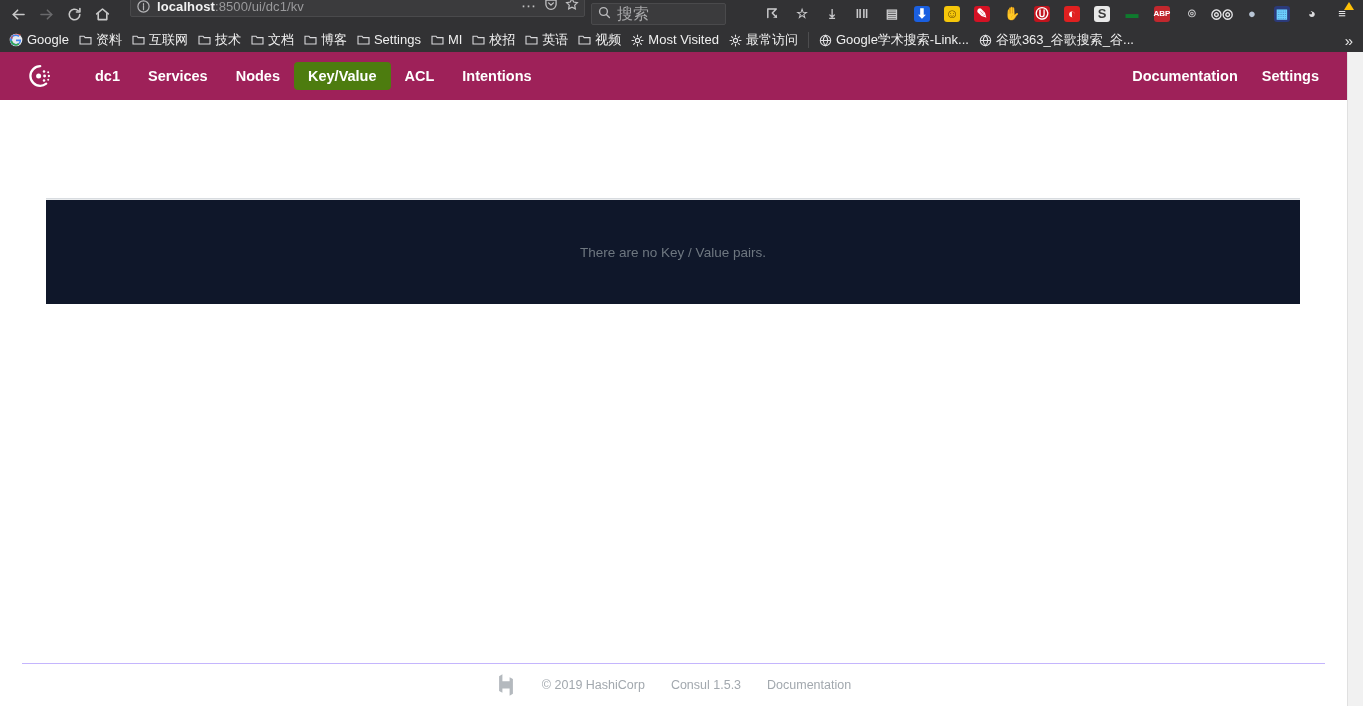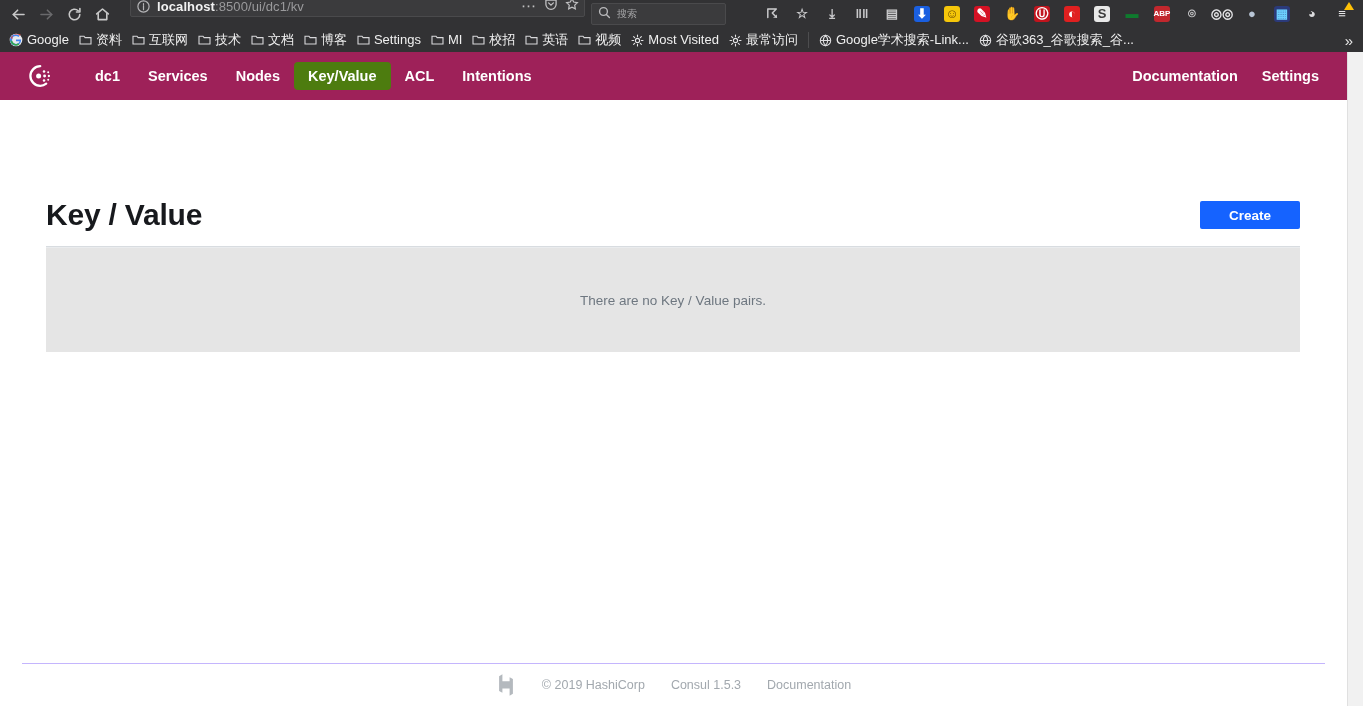--- a/index.html
+++ b/index.html
@@ -71,21 +71,21 @@
     height: 22px;
     background: #3b3b3d;
     border: 1px solid #4a4a4c;
     border-radius: 2px;
     display: flex;
     align-items: center;
     padding: 0 6px;
     gap: 6px;
   }
   .searchbar .sico { color: #b9b9bb; flex:0 0 auto; }
-  .searchbar .sph { font-size: 10px; color: #a6a6a8; }
+  .searchbar .sph { font-size: 16px; color: #a6a6a8; }
 
   .toolbar-ext {
     display: flex;
     align-items: center;
     margin-left: auto;
     gap: 0px;
     padding-right: 2px;
   }
   .ext-ico {
     width: 30px; height: 26px;
@@ -207,21 +207,21 @@
     min-width: 100px;
     cursor: pointer;
     font-family: "Liberation Sans", sans-serif;
   }
   .kv-divider {
     height: 1px;
     background: #d8dce0;
     width: 100%;
   }
   .kv-empty {
-    background: #e5e5e5;
+    background: #0f172a;
     height: 105px;
     display: flex;
     align-items: center;
     justify-content: center;
     border-top: 1px solid #eaecee;
   }
   .kv-empty-text {
     font-size: 13.5px;
     color: #6e7780;
   }
@@ -566,24 +566,20 @@
       <span class="nav-right">
           <span class="nav-link"><span>Documentation</span></span>
           <span class="nav-link"><span>Settings</span></span>
         </span>
     </div>
   </div>
 
   <div class="content">
 
     <div class="kv-wrap">
-      <div class="kv-head">
-        <div class="kv-title">Key / Value</div>
-        <button class="btn-create">Create</button>
-      </div>
       <div class="kv-divider"></div>
       <div class="kv-empty">
         <span class="kv-empty-text">There are no Key / Value pairs.</span>
       </div>
     </div>
 
     <div class="footer">
       <div class="footer-inner">
         <span class="hashi-logo">
           <svg width="20" height="22" viewBox="0 0 20 22" fill="currentColor">

